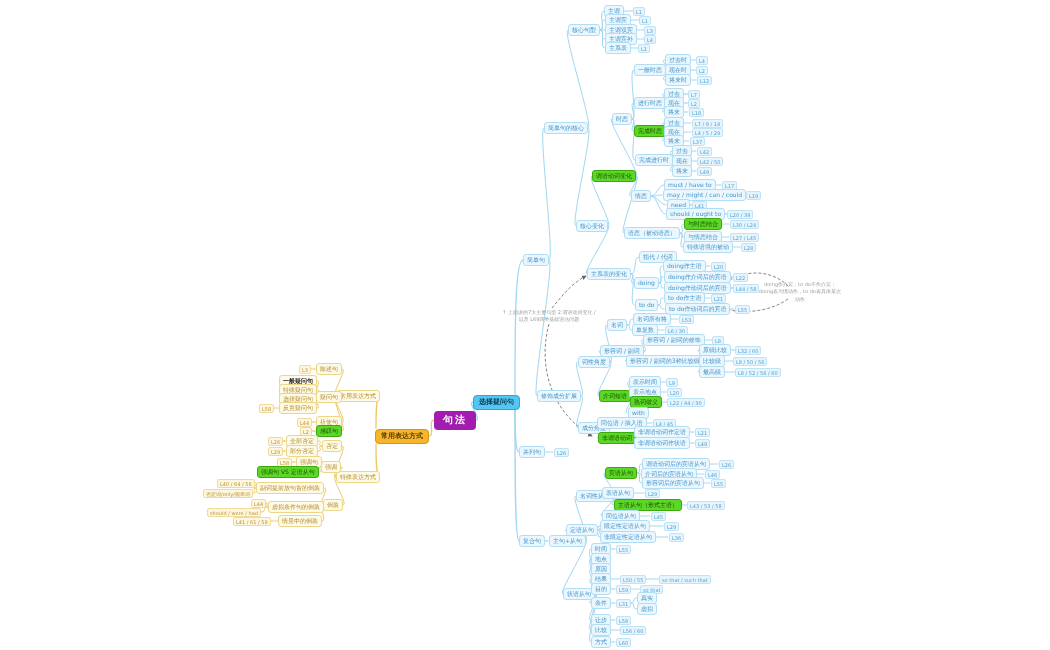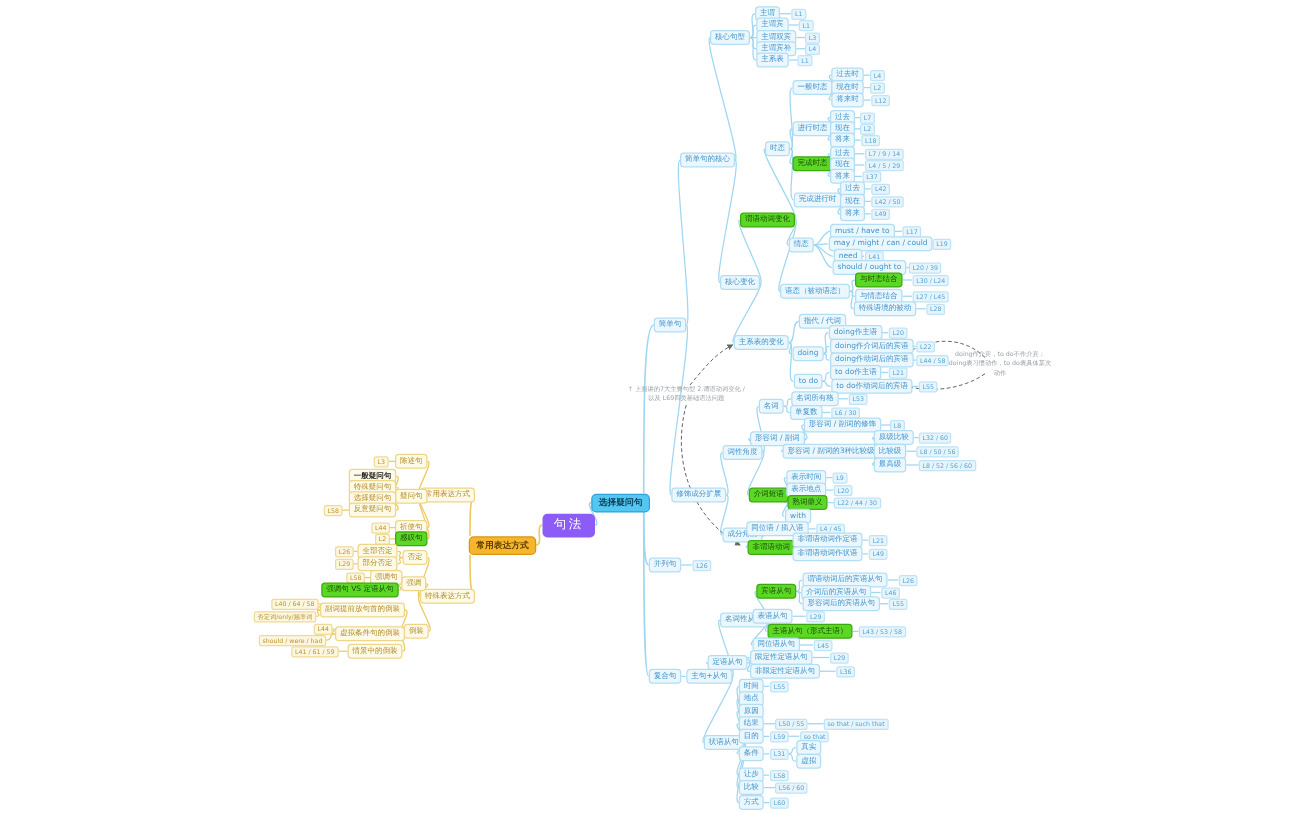--- a/index.html
+++ b/index.html
@@ -1,21 +1,21 @@
 <!DOCTYPE html>
 <html><head>
 <meta charset="utf-8">
 <style>
   html,body{margin:0;padding:0;background:#ffffff;}
   #canvas{position:relative;width:1050px;height:650px;overflow:hidden;
           font-family:"DejaVu Sans","Liberation Sans",sans-serif;background:#ffffff;}
   #wires{position:absolute;left:0;top:0;z-index:1;}
   .nd{position:absolute;z-index:2;white-space:nowrap;line-height:1.25;
       border-radius:3px;padding:1px 3px;box-sizing:border-box;}
-  .black{background:#8b5cf6;color:#ffffff;font-size:10px;font-weight:normal;
+  .black{background:#a21caf;color:#ffffff;font-size:10px;font-weight:bold;
          padding:3px 9px;border-radius:4px;letter-spacing:2px;z-index:3;}
   .rootB{background:#53c6f2;border:1px solid #2da3d8;color:#0c3b52;
          font-size:7px;font-weight:bold;padding:2px 5px;border-radius:4px;z-index:3;}
   .rootY{background:#f7b52c;border:1px solid #d89612;color:#5c4000;
          font-size:7px;font-weight:bold;padding:2px 5px;border-radius:4px;z-index:3;}
   .b{background:#eaf7fe;border:0.5px solid #b3ddf3;color:#4593c8;font-size:6px;}
   .bl{background:#e6f5fd;border:0.5px solid #c0e3f6;color:#55a2d0;font-size:5px;
       padding:0.5px 2px;border-radius:2px;}
   .y{background:#fefaе8;background:#fefae8;border:0.5px solid #eed588;color:#b28a26;font-size:6px;}
   .yb{background:#fefae8;border:0.5px solid #eed588;color:#222222;font-weight:bold;font-size:6px;}

